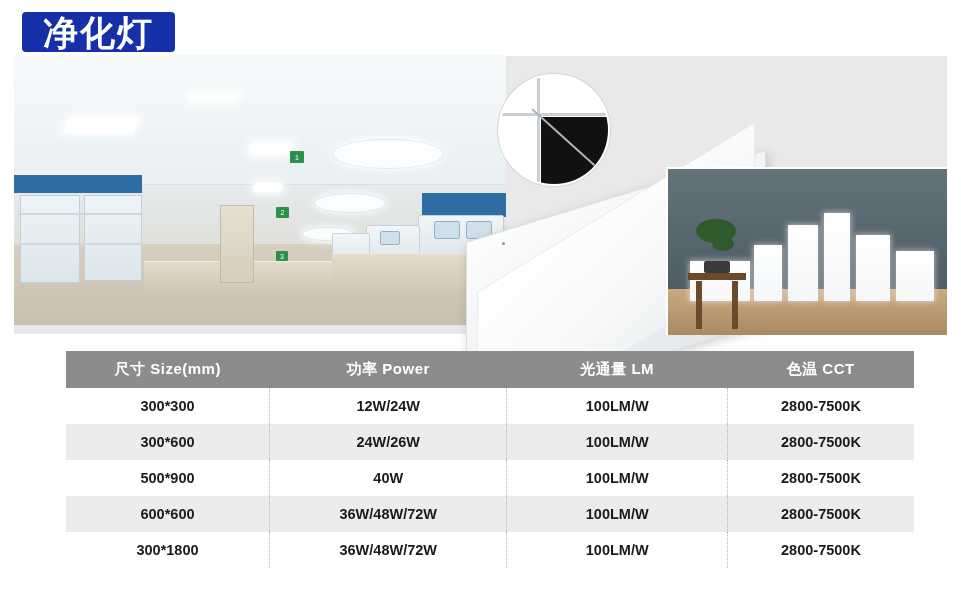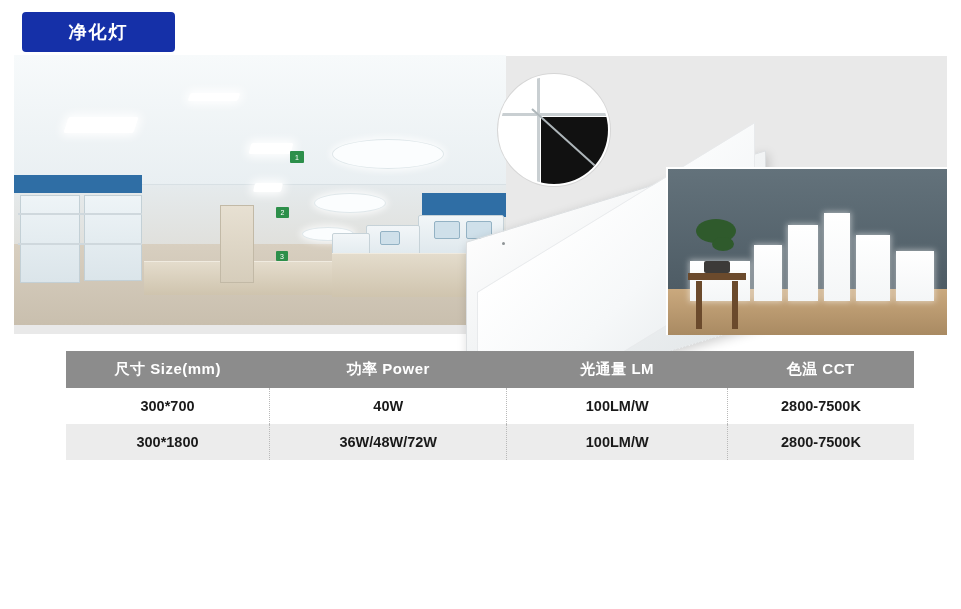--- a/index.html
+++ b/index.html
@@ -21,21 +21,21 @@
     position: absolute;
     left: 22px; top: 12px;
     width: 153px; height: 40px;
     background: #1530a8;
     border: 3px solid #1530a8;
     border-radius: 4px;
     display: flex; align-items: center; justify-content: center;
   }
   .title-badge .txt {
     color: #ffffff;
-    font-size: 18px;
+    font-size: 35px;
     font-weight: bold;
     letter-spacing: 2px;
     line-height: 1;
   }
 
   
   .hero {
     position: absolute;
     left: 14px; top: 56px;
     width: 933px; height: 278px;
@@ -328,22 +328,40 @@
       <thead>
         <tr>
           <th class="col1">尺寸 Size(mm)</th>
           <th class="col2">功率  Power</th>
           <th class="col3">光通量 LM</th>
           <th class="col4">色温 CCT</th>
         </tr>
       </thead>
       <tbody>
         <tr>
-          <td>300*700</td>
+          <td>300*300</td>
+          <td>12W/24W</td>
+          <td>100LM/W</td>
+          <td>2800-7500K</td>
+        </tr>
+        <tr>
+          <td>300*600</td>
+          <td>24W/26W</td>
+          <td>100LM/W</td>
+          <td>2800-7500K</td>
+        </tr>
+        <tr>
+          <td>500*900</td>
           <td>40W</td>
+          <td>100LM/W</td>
+          <td>2800-7500K</td>
+        </tr>
+        <tr>
+          <td>600*600</td>
+          <td>36W/48W/72W</td>
           <td>100LM/W</td>
           <td>2800-7500K</td>
         </tr>
         <tr>
           <td>300*1800</td>
           <td>36W/48W/72W</td>
           <td>100LM/W</td>
           <td>2800-7500K</td>
         </tr>
       </tbody>

